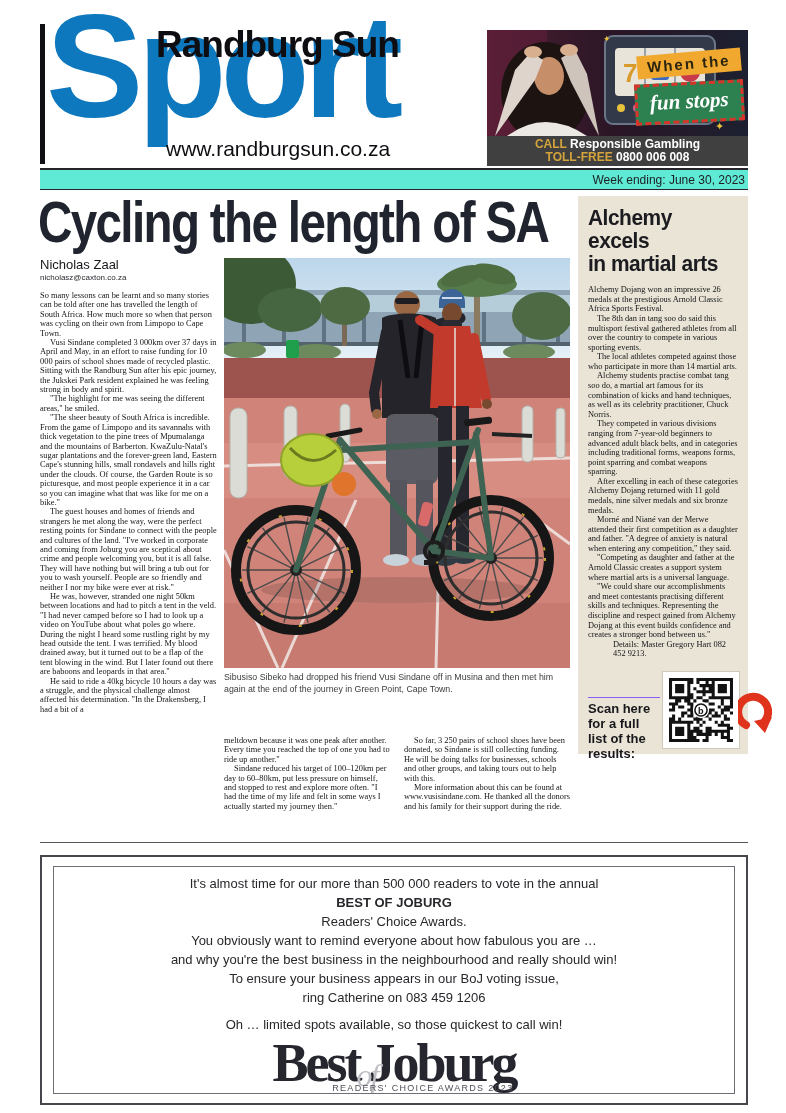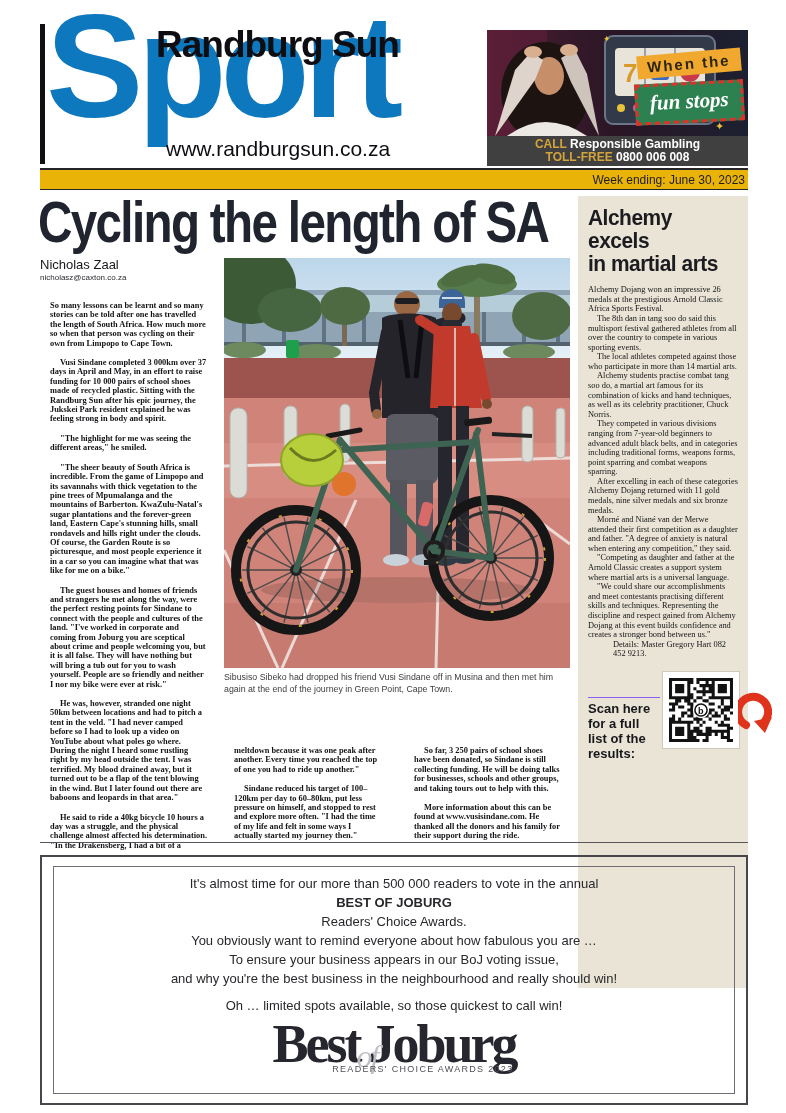--- a/index.html
+++ b/index.html
@@ -17,44 +17,44 @@
   .gamble-ad { position:absolute; right:0; top:10px; width:261px; height:136px; overflow:hidden; background:#241624; }
   .gamble-img { position:absolute; inset:0 0 30px 0; }
   .when-badge { position:absolute; right:8px; top:22px; background:#f0a92e; color:#2b2410; font-weight:bold; font-size:15px; letter-spacing:2px; padding:3px 10px; transform:rotate(-5deg); }
   .fun-badge { position:absolute; right:4px; top:52px; background:#2d8050; border:3px dashed #d8352a; color:#fff; font-family:"Liberation Serif",serif; font-style:italic; font-weight:bold; font-size:21px; padding:4px 12px 6px; transform:rotate(-3deg); }
   .gamble-bar { position:absolute; left:0; right:0; bottom:0; height:30px; background:#404040; text-align:center; padding-top:2px; }
   .gamble-bar .row { font-size:12px; line-height:13px; color:#fff; font-weight:bold; }
   .gold { color:#d4a43c; }
   .sparkle { position:absolute; color:#e8c23a; font-size:11px; }
 
   
-  .dateband { position:absolute; top:168px; left:40px; right:38px; height:21px; background:#eab308; border-top:2px solid #26262a; border-bottom:1px solid #26262a; text-align:right; font-size:12px; color:#1d1d22; padding:3px 3px 16px 0; }
+  .dateband { position:absolute; top:168px; left:40px; right:38px; height:21px; background:#5eead4; border-top:2px solid #26262a; border-bottom:1px solid #26262a; text-align:right; font-size:12px; color:#1d1d22; padding:3px 3px 16px 0; }
 
   
   .headline { position:absolute; top:188px; left:38px; width:540px; white-space:nowrap; }
   .headline span { display:inline-block; transform:scaleX(0.82); transform-origin:0 0; font-size:58px; font-weight:bold; letter-spacing:-2px; color:#20242e; }
 
   
   .byline { position:absolute; top:257px; left:40px; width:177px; }
   .byline .name { font-size:13px; color:#17171c; }
   .byline .email { font-size:8px; color:#2a2a30; text-decoration:none; display:block; margin-top:1px; }
   .col { position:absolute; font-family:"Liberation Serif",serif; font-size:8.4px; line-height:1.12; color:#141418; }
-  .col p { margin:10px;font-weight:bold; }
+  .col p { margin:0; }
   .col p + p { text-indent:10px; }
   .indent-first p:first-child { text-indent:10px; }
   .col1 { top:291px; left:40px; width:177px; }
   .col2 { top:736px; left:224px; width:167px; }
   .col3 { top:736px; left:404px; width:166px; }
 
   
   .photo { position:absolute; top:258px; left:224px; width:346px; height:410px; }
   .caption { position:absolute; top:671px; left:224px; width:346px; font-size:8.8px; line-height:1.4; color:#3c3c40; }
 
   
-  .sidebar { position:absolute; top:196px; left:578px; width:170px; height:792px; background:#e9e4d5; padding:10px 10px 8px; }
+  .sidebar { position:absolute; top:196px; left:578px; width:170px; height:558px; background:#e9e4d5; padding:10px 10px 8px; }
   .sidebar h2 { font-size:22px; font-weight:bold; letter-spacing:-0.5px; line-height:1.05; color:#1b1b20; transform:scaleX(0.95); transform-origin:0 0; margin-bottom:10px; white-space:pre-line; }
   .sidebar .body { font-family:"Liberation Serif",serif; font-size:8.4px; line-height:1.14; color:#141418; }
   .sidebar .body p { margin:0; }
   .sidebar .body p + p { text-indent:9px; }
   .sidebar .details { font-family:"Liberation Serif",serif; font-size:8.4px; line-height:1.14; color:#141418;padding-left:25px; }
   .scan-row { margin-top:12px; position:relative; height:86px; }
   .scan-label { position:absolute; left:0; top:26px; width:72px; border-top:1px solid #8b5cf6; padding-top:4px; font-weight:bold; font-size:13px; line-height:1.15; color:#17171c; }
   .qr-box { position:absolute; left:74px; top:0; width:78px; height:78px; background:#fff; border:1px solid #cfcabb; padding:6px; }
   .red-arrow { position:absolute; left:150px; top:14px; }
 
@@ -342,22 +342,23 @@
 
 <div class="rule-bottom"></div>
 
 <div class="adbox">
   <div class="adbox-inner">
     <div class="ln">It's almost time for our more than 500 000 readers to vote in the annual</div>
     <div class="ln bold">BEST OF JOBURG</div>
     <div class="ln">Readers' Choice Awards.</div>
     <div>
         <p class="ln">You obviously want to remind everyone about how fabulous you are …</p>
+        <p class="ln">and why you're the best business in the neighbourhood and really should win!</p>
         <p class="ln">To ensure your business appears in our BoJ voting issue,</p>
-        <p class="ln">and why you're the best business in the neighbourhood and really should win!</p>
+        <p class="ln">ring Catherine on 083 459 1206</p>
       </div>
     <div class="ln ad-footer">Oh … limited spots available, so those quickest to call win!</div>
     <div class="boj-logo">
       <span class="boj-serif">Best</span><span class="boj-of">of</span><span class="boj-serif">Joburg</span>
       <span class="boj-tagline">READERS' CHOICE AWARDS 2023</span>
     </div>
   </div>
 </div>
 
 </body></html>

